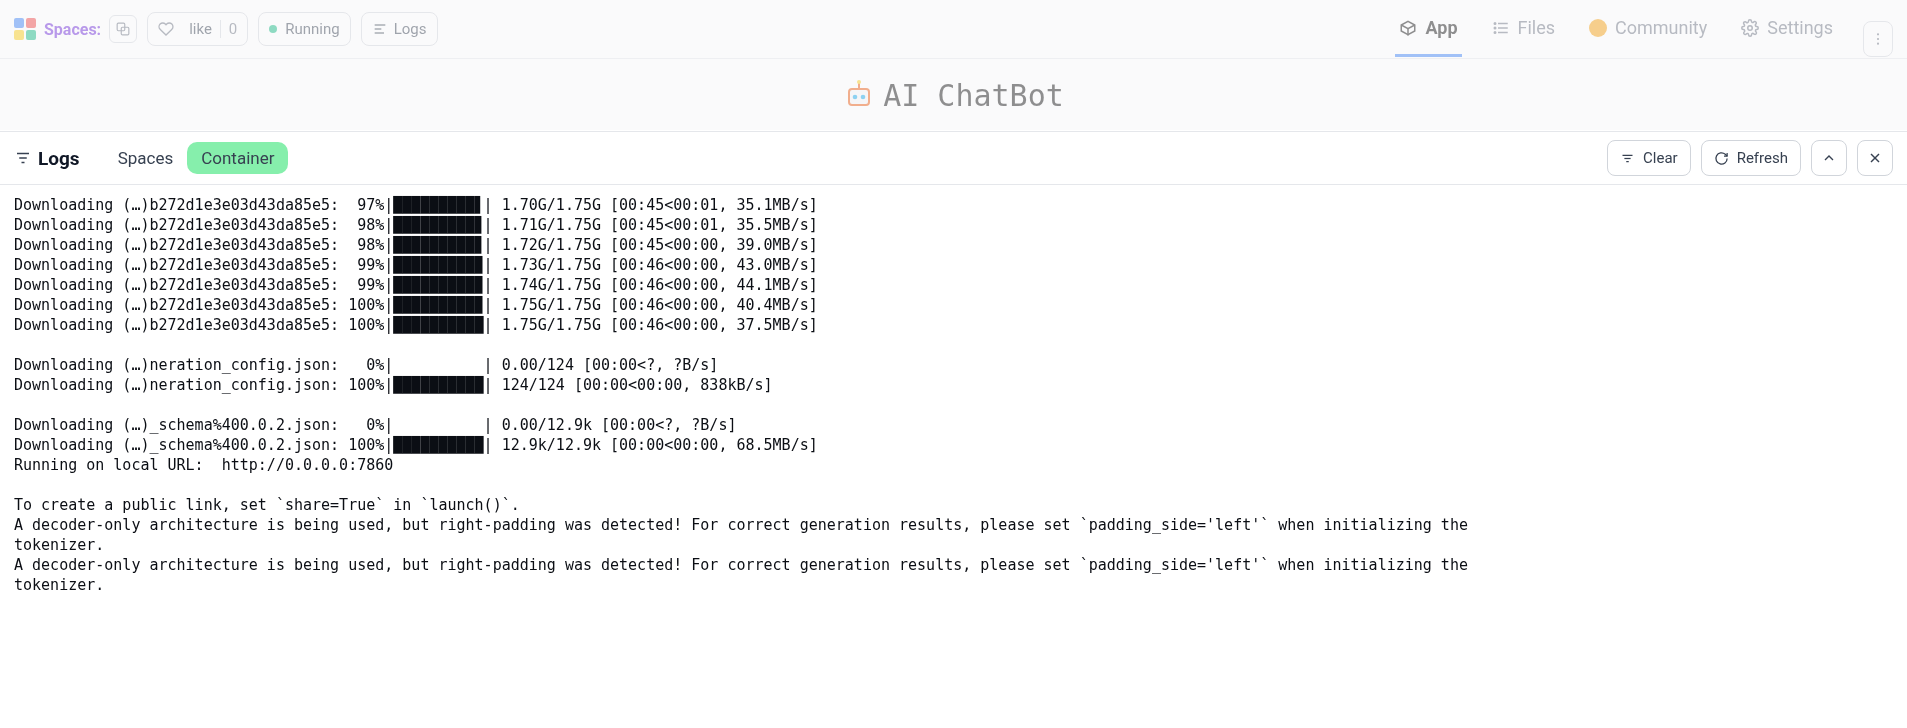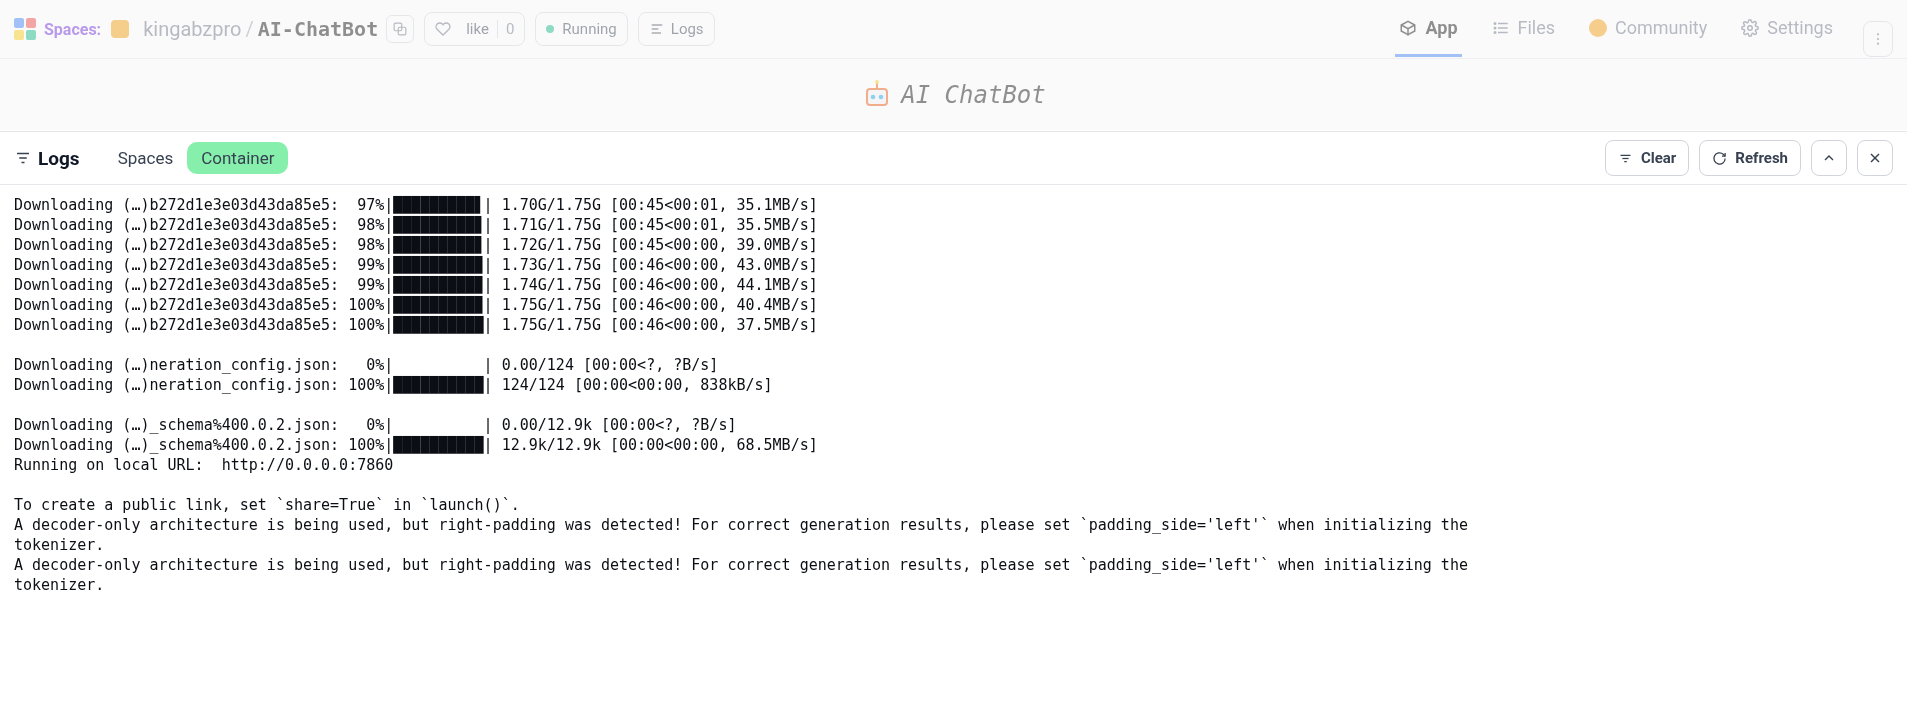--- a/index.html
+++ b/index.html
@@ -14,28 +14,28 @@
   .slash{color:#9ca3af;margin:0 4px;font-size:20px;}
   .repo{font-family:ui-monospace,Menlo,Consolas,monospace;font-weight:700;font-size:20px;color:#111;}
   .copy-btn{border:1px solid #d1d5db;border-radius:6px;width:26px;height:26px;display:inline-flex;align-items:center;justify-content:center;margin-left:8px;color:#6b7280;cursor:pointer;}
   .pill{border:1px solid #d1d5db;border-radius:8px;height:32px;display:inline-flex;align-items:center;padding:0 10px;margin-left:10px;color:#374151;font-size:15px;background:#fff;}
   .pill .count{border-left:1px solid #d1d5db;margin-left:8px;padding-left:8px;color:#6b7280;}
   .status-dot{width:8px;height:8px;border-radius:50%;background:#10b981;margin-right:8px;}
   .nav-right{margin-left:auto;display:flex;align-items:flex-end;gap:26px;}
   .nav-item{display:inline-flex;align-items:center;gap:8px;color:#6b7280;font-size:18px;cursor:pointer;padding:16px 4px;border-bottom:3px solid transparent;}
   .nav-item.active{color:#111;font-weight:700;border-bottom-color:#3b82f6;}
   .hero{height:72px;display:flex;align-items:center;justify-content:center;border-bottom:1px solid #e5e7eb;background:#fff;}
-  .hero-title{font-family:ui-monospace,Menlo,Consolas,monospace;font-size:24px;font-weight:400;color:#111;font-style:italic;}
+  .hero-title{font-family:ui-monospace,Menlo,Consolas,monospace;font-size:30px;font-weight:400;color:#111;}
   .robot{display:inline-block;width:32px;height:32px;margin-right:8px;vertical-align:-6px;}
   
   .logs-bar{display:flex;align-items:center;height:52px;padding:0 14px;border-bottom:1px solid #e5e7eb;background:#fff;position:relative;z-index:3;}
   .logs-title{font-weight:700;font-size:19px;margin-left:6px;margin-right:24px;}
   .logs-tab{font-size:17px;color:#374151;padding:6px 14px;border-radius:10px;cursor:pointer;}
   .logs-tab.active{background:#86efac;}
-  .logs-right{margin-left:auto;display:flex;align-items:center;gap:10px;font-weight:bold;}
+  .logs-right{margin-left:auto;display:flex;align-items:center;gap:10px;}
   .ghost-btn{border:1px solid #d1d5db;border-radius:8px;height:34px;padding:0 12px;display:inline-flex;align-items:center;gap:8px;background:#fff;cursor:pointer;color:#374151;font-size:15px;}
   .icon-btn{border:1px solid #d1d5db;border-radius:8px;width:34px;height:34px;display:inline-flex;align-items:center;justify-content:center;background:#fff;cursor:pointer;color:#374151;}
   .logs-area{font-family:ui-monospace,Menlo,Consolas,monospace;font-size:15px;line-height:20px;color:#0b0e14;white-space:pre;padding:10px 14px 30px;overflow:auto;height:538px;position:relative;z-index:3;}
   svg{display:block;}
   .heart{color:#6b7280;}
   .menu-dots{border:1px solid #d1d5db;border-radius:8px;width:28px;height:34px;display:inline-flex;align-items:center;justify-content:center;cursor:pointer;color:#6b7280;}
 </style>
 </head>
 <body>
 
@@ -45,26 +45,20 @@
   <span class="logo-block">
     <span style="display:inline-grid;grid-template-columns:10px 10px;grid-gap:2px;">
       <span class="sq sq1"></span>
         <span class="sq sq2"></span>
         <span class="sq sq3"></span>
         <span class="sq sq4"></span>
     </span>
   </span>
   <span class="spaces-label">Spaces:</span>
 
-  <span style="display:inline-flex;align-items:center;margin-left:10px;">
-    <span style="width:18px;height:18px;border-radius:4px;background:#f59e0b;display:inline-block;margin-right:6px;"></span>
-    <span class="owner">kingabzpro</span>
-    <span class="slash">/</span>
-    <span class="repo">AI-ChatBot</span>
-  </span>
 
   <span class="copy-btn">
     <svg width="14" height="14" viewBox="0 0 24 24" fill="none" stroke="currentColor" stroke-width="2">
         <rect x="9" y="9" width="13" height="13" rx="2"></rect>
         <rect x="2" y="2" width="13" height="13" rx="2"></rect>
       </svg>
   </span>
 
   <span class="pill">
     <svg class="heart" width="16" height="16" viewBox="0 0 24 24" fill="none" stroke="currentColor" stroke-width="2">

